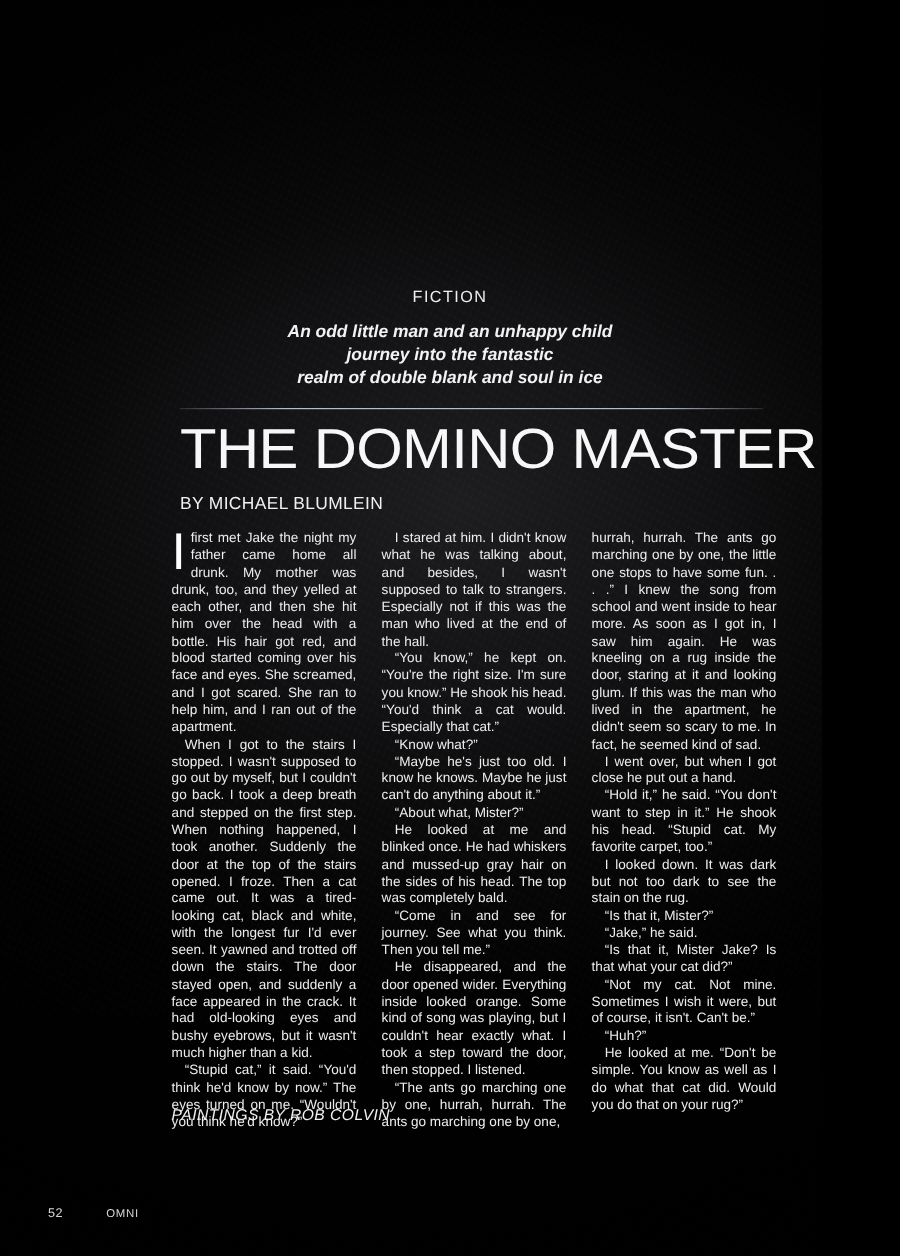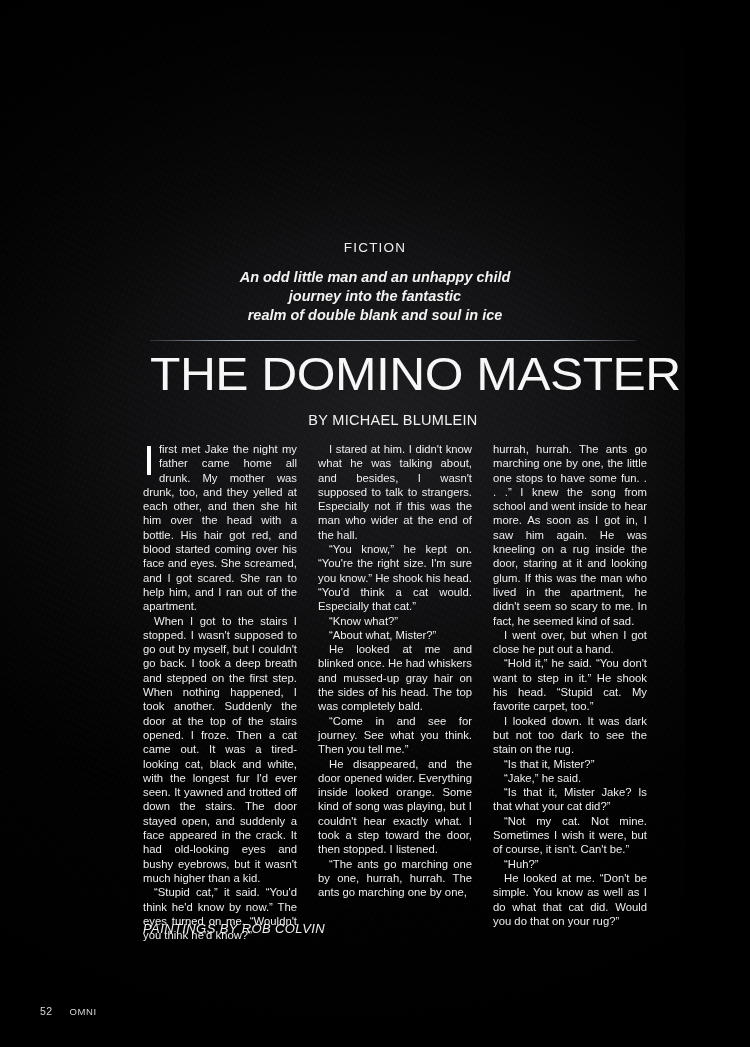--- a/index.html
+++ b/index.html
@@ -91,21 +91,21 @@
     color: #f7f7f7;
     transform: scaleX(1.06);
     transform-origin: left top;
     white-space: nowrap;
   }
   .byline {
     position: absolute;
     left: 150px;
     top: 412px;
     width: 486px;
-    text-align: center;
+    text-align: left;
     font-size: 14.5px;
     letter-spacing: 0.3px;
     color: #f0f0f0;
   }
 
   .columns {
     position: absolute;
     left: 143px;
     top: 442px;
     width: 504px;
@@ -151,21 +151,21 @@
     color: #f0f0f0;
     font-style: italic;
   }
 
   .footer {
     position: absolute;
     left: 40px;
     top: 1005px;
     display: flex;
     align-items: baseline;
-    gap: 17px;
+    gap: 36px;
     font-size: 10.5px;
     color: #d8d8d8;
     letter-spacing: 0.4px;
   }
   .footer .mag { font-size: 9.5px; letter-spacing: 0.6px; text-align: right; }
 </style>
 </head>
 <body>
 
 <div class="page">
@@ -190,23 +190,24 @@
 
     <div class="columns">
 
       <div class="col">
         <p class="noindent dropcap-wrap"><span class="dropcap">I</span><span>first met Jake the night my father came home all drunk. My mother was drunk, too, and they yelled at each other, and then she hit him over the head with a bottle. His hair got red, and blood started coming over his face and eyes. She screamed, and I got scared. She ran to help him, and I ran out of the apartment.</span></p>
         <p>When I got to the stairs I stopped. I wasn't supposed to go out by myself, but I couldn't go back. I took a deep breath and stepped on the first step. When nothing happened, I took another. Suddenly the door at the top of the stairs opened. I froze. Then a cat came out. It was a tired-looking cat, black and white, with the longest fur I'd ever seen. It yawned and trotted off down the stairs. The door stayed open, and suddenly a face appeared in the crack. It had old-looking eyes and bushy eyebrows, but it wasn't much higher than a kid.</p>
         <p>“Stupid cat,” it said. “You'd think he'd know by now.” The eyes turned on me. “Wouldn't you think he'd know?”</p>
       </div>
 
       <div class="col">
-        <p>I stared at him. I didn't know what he was talking about, and besides, I wasn't supposed to talk to strangers. Especially not if this was the man who wider at the end of the hall.</p>
+        <p>I stared at him. I didn't know what he was talking about, and besides, I wasn't supposed to talk to strangers. Especially not if this was the man who lived at the end of the hall.</p>
         <p>“You know,” he kept on. “You're the right size. I'm sure you know.” He shook his head. “You'd think a cat would. Especially that cat.”</p>
         <p>“Know what?”</p>
+        <p>“Maybe he's just too old. I know he knows. Maybe he just can't do anything about it.”</p>
         <p>“About what, Mister?”</p>
         <p>He looked at me and blinked once. He had whiskers and mussed-up gray hair on the sides of his head. The top was completely bald.</p>
         <p>“Come in and see for journey. See what you think. Then you tell me.”</p>
         <p>He disappeared, and the door opened wider. Everything inside looked orange. Some kind of song was playing, but I couldn't hear exactly what. I took a step toward the door, then stopped. I listened.</p>
         <p>“The ants go marching one by one, hurrah, hurrah. The ants go marching one by one,</p>
       </div>
 
       <div class="col">
         <p class="noindent">hurrah, hurrah. The ants go marching one by one, the little one stops to have some fun. . . .” I knew the song from school and went inside to hear more. As soon as I got in, I saw him again. He was kneeling on a rug inside the door, staring at it and looking glum. If this was the man who lived in the apartment, he didn't seem so scary to me. In fact, he seemed kind of sad.</p>
         <p>I went over, but when I got close he put out a hand.</p>

